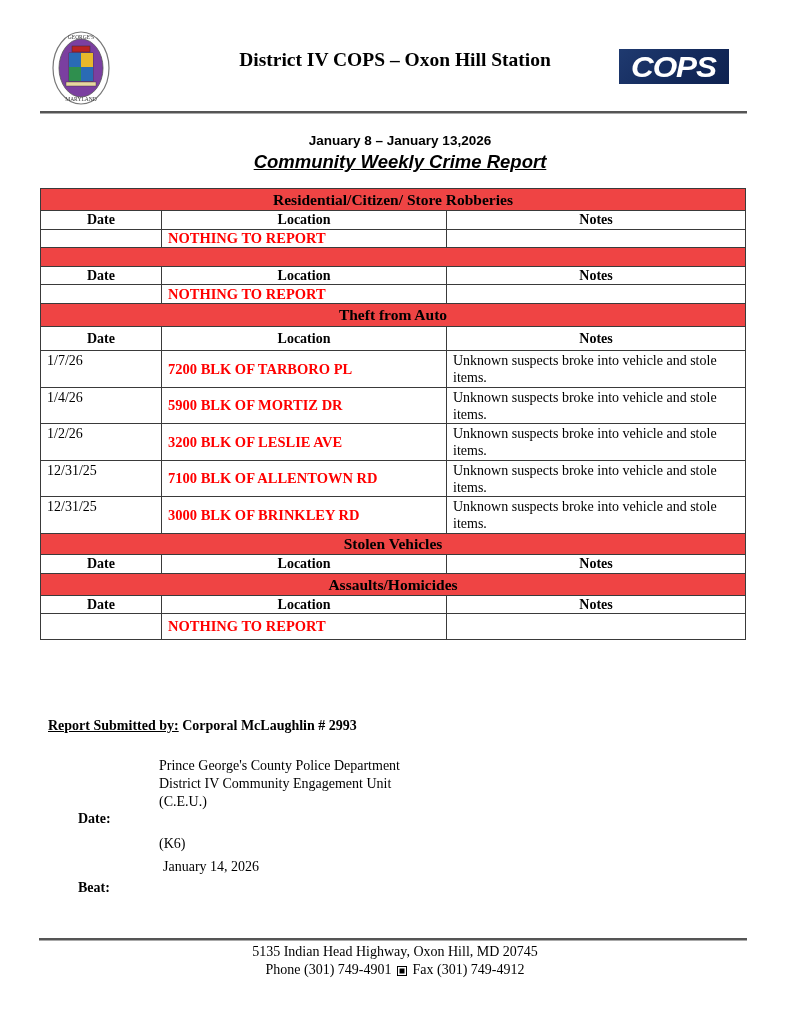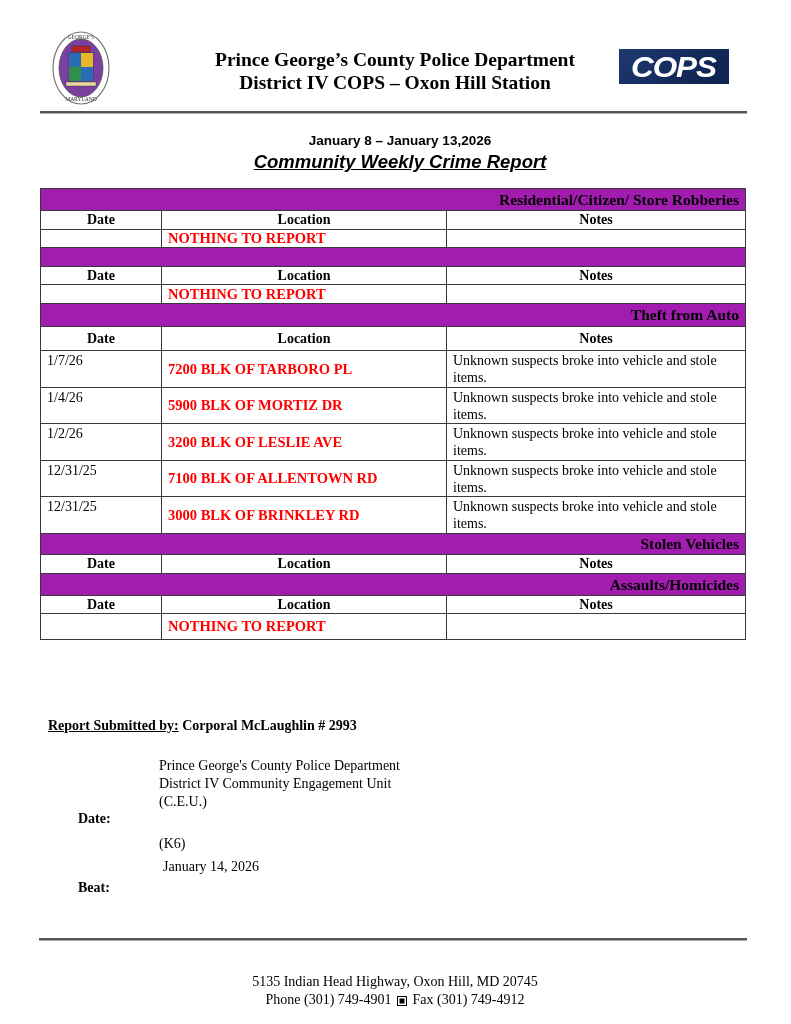--- a/index.html
+++ b/index.html
@@ -12,38 +12,38 @@
   #cops-logo { left:619px; top:49px; width:110px; height:35px; background:linear-gradient(135deg,#1f3a70 0%,#13295a 60%,#0e2250 100%); display:flex; align-items:center; justify-content:center; }
   #cops-logo span { color:#fff; font-family:"Liberation Sans", sans-serif; font-weight:bold; font-style:italic; font-size:30px; letter-spacing:-1px; transform:scaleX(1.05); }
   #hdr-rule { left:40px; top:111px; width:707px; height:2px; background:#555; box-shadow:0 1px 0 #aaa; }
 
   #date-range { left:240px; top:133px; width:320px; text-align:center; font-family:"Liberation Sans", sans-serif; font-weight:bold; font-size:13.5px; }
   #report-title { left:200px; top:151px; width:400px; text-align:center; font-family:"Liberation Sans", sans-serif; font-weight:bold; font-style:italic; font-size:18.5px; text-decoration:underline; }
 
   
   #crime-table { left:40px; top:188px; width:705px; border-collapse:collapse; table-layout:fixed; font-size:14px; }
   #crime-table td { border:1px solid #3a3a3a; padding:0 6px; vertical-align:middle; }
-  .sec td { background:#a21caf; text-align:right; font-weight:bold; font-size:15.5px; }
+  .sec td { background:#ef4444; text-align:center; font-weight:bold; font-size:15.5px; }
   .colhdr td { text-align:center; font-weight:bold; font-size:14px; }
   .loc-red { color:#ff0000; font-weight:bold; font-size:14.5px; }
   .date-cell { vertical-align:top !important; padding-top:2px !important; }
   .notes { font-size:14px; line-height:17px; }
 
   
   #submitted { left:48px; top:718px; font-size:14px; font-weight:bold; }
   #submitted u { text-decoration:underline; }
   #org-lines { left:159px; top:749px; font-size:14px; line-height:18px;margin-top:8px; }
   #date-label { left:78px; top:811px; font-size:14px; font-weight:bold; }
   #date-value { left:163px; top:818px; font-size:14px;margin-top:41px; }
   #beat-label { left:78px; top:880px; font-size:14px; font-weight:bold; }
   #beat-value { left:159px; top:836px; font-size:14px; }
 
   
   #ftr-rule { left:39px; top:938px; width:708px; height:2px; background:#555; box-shadow:0 1px 0 #aaa; }
-  #footer { left:150px; top:943px; width:490px; text-align:center; font-size:14px; line-height:18px;margin-top:30px; }
+  #footer { left:150px; top:943px; width:490px; text-align:center; font-size:14px; line-height:18px; }
   .sq { display:inline-block; width:8px; height:8px; border:1px solid #000; background:#000; box-shadow:inset 0 0 0 1.5px #fff; vertical-align:middle; margin:0 2px; }
 </style>
 </head>
 <body>
 
 <div id="seal" class="abs">
   <svg width="58" height="74" viewBox="0 0 58 74">
     <ellipse cx="29" cy="37" rx="28" ry="36" fill="#fff" stroke="#777" stroke-width="1.2"></ellipse>
     <ellipse cx="29" cy="37" rx="22" ry="29" fill="#7b3fa0" stroke="#555" stroke-width="0.8"></ellipse>
     <rect x="17" y="22" width="24" height="28" fill="#c33" stroke="#333" stroke-width="0.6"></rect>
@@ -51,21 +51,20 @@
     <rect x="29" y="36" width="12" height="14" fill="#2a6bb5"></rect>
     <rect x="29" y="22" width="12" height="14" fill="#e8b82a"></rect>
     <rect x="17" y="36" width="12" height="14" fill="#2f8f4e"></rect>
     <rect x="20" y="15" width="18" height="6" fill="#b22" stroke="#333" stroke-width="0.5"></rect>
     <rect x="14" y="51" width="30" height="4" fill="#e8d8a0" stroke="#333" stroke-width="0.4"></rect>
     <text x="29" y="8" font-size="5.5" text-anchor="middle" font-family="Liberation Serif, serif" fill="#333">GEORGE'S</text>
     <text x="29" y="70" font-size="5.5" text-anchor="middle" font-family="Liberation Serif, serif" fill="#333">MARYLAND</text>
   </svg>
 </div>
 <div id="hdr-title" class="abs">
-  <div>Prince George’s County Police Department</div>
   <div>District IV COPS – Oxon Hill Station</div>
 </div>
 <div id="cops-logo" class="abs">
   <span>COPS</span>
 </div>
 <div id="hdr-rule" class="abs"></div>
 
 <div id="date-range" class="abs">January 8 – January 13,2026</div>
 <div id="report-title" class="abs">Community Weekly Crime Report</div>
 

